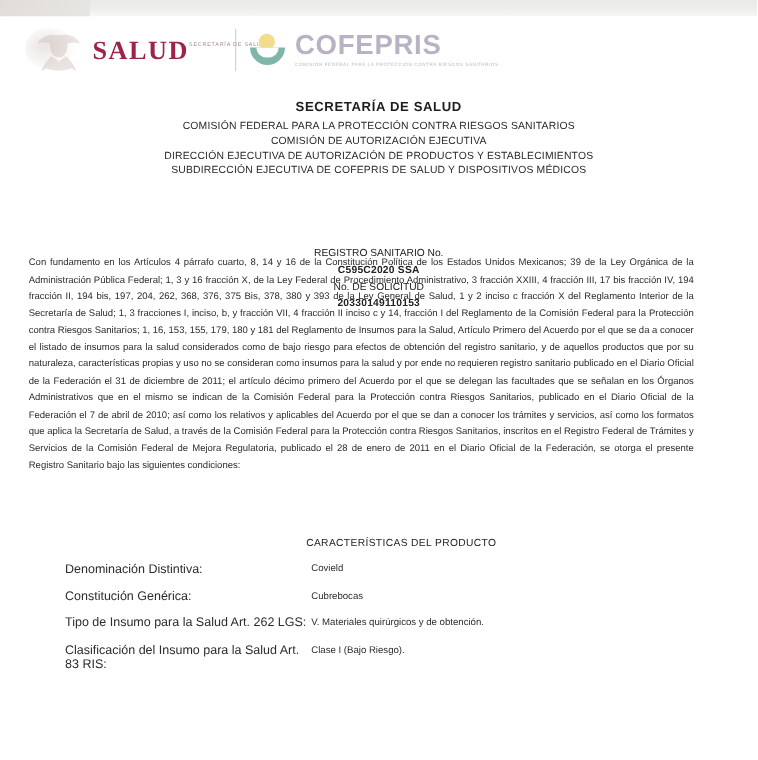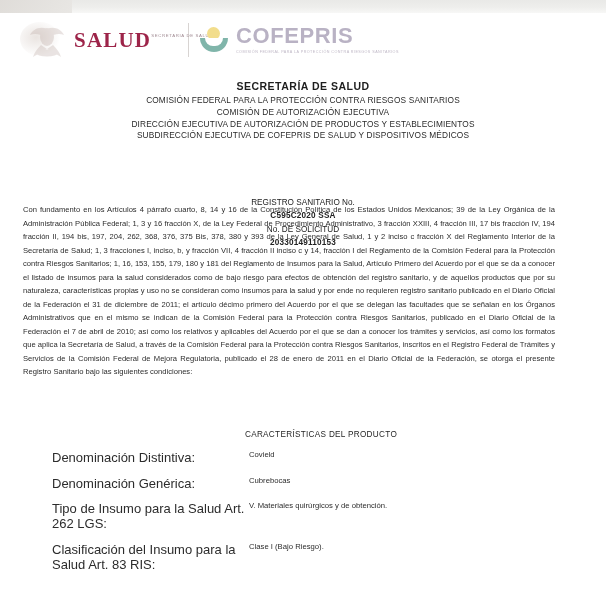--- a/index.html
+++ b/index.html
@@ -164,21 +164,21 @@
   .char-table {
     position: absolute; top: 450px; left: 52px;
     width: 500px;
   }
   .char-row {
     display: flex;
     margin-bottom: 10.5px;
   }
   .char-label {
     width: 197px;
-    font-size: 13px;
+    font-size: 10px;
     color: #2c2c2c;
   }
   .char-value {
     font-size: 7.7px;
     color: #2c2c2c;
   }
   
   .speckle {
     position: absolute; left: 20px; top: 22px;
     width: 40px; height: 34px;
@@ -253,21 +253,21 @@
   <div class="body-text">Con fundamento en los Artículos 4 párrafo cuarto, 8, 14 y 16 de la Constitución Política de los Estados Unidos Mexicanos; 39 de la Ley Orgánica de la Administración Pública Federal; 1, 3 y 16 fracción X, de la Ley Federal de Procedimiento Administrativo, 3 fracción XXIII, 4 fracción III, 17 bis fracción IV, 194 fracción II, 194 bis, 197, 204, 262, 368, 376, 375 Bis, 378, 380 y 393 de la Ley General de Salud, 1 y 2 inciso c fracción X del Reglamento Interior de la Secretaría de Salud; 1, 3 fracciones I, inciso, b, y fracción VII, 4 fracción II inciso c y 14, fracción I del Reglamento de la Comisión Federal para la Protección contra Riesgos Sanitarios; 1, 16, 153, 155, 179, 180 y 181 del Reglamento de Insumos para la Salud, Artículo Primero del Acuerdo por el que se da a conocer el listado de insumos para la salud considerados como de bajo riesgo para efectos de obtención del registro sanitario, y de aquellos productos que por su naturaleza, características propias y uso no se consideran como insumos para la salud y por ende no requieren registro sanitario publicado en el Diario Oficial de la Federación el 31 de diciembre de 2011; el artículo décimo primero del Acuerdo por el que se delegan las facultades que se señalan en los Órganos Administrativos que en el mismo se indican de la Comisión Federal para la Protección contra Riesgos Sanitarios, publicado en el Diario Oficial de la Federación el 7 de abril de 2010; así como los relativos y aplicables del Acuerdo por el que se dan a conocer los trámites y servicios, así como los formatos que aplica la Secretaría de Salud, a través de la Comisión Federal para la Protección contra Riesgos Sanitarios, inscritos en el Registro Federal de Trámites y Servicios de la Comisión Federal de Mejora Regulatoria, publicado el 28 de enero de 2011 en el Diario Oficial de la Federación, se otorga el presente Registro Sanitario bajo las siguientes condiciones:</div>
 
   <div class="char-title">CARACTERÍSTICAS DEL PRODUCTO</div>
 
   <div class="char-table">
     <div class="char-row">
       <div class="char-label">Denominación Distintiva:</div>
       <div class="char-value">Covield</div>
     </div>
     <div class="char-row">
-      <div class="char-label">Denominación Genérica:</div>
+      <div class="char-label">Constitución Genérica:</div>
       <div class="char-value">Cubrebocas</div>
     </div>
     <div class="char-row">
       <div class="char-label">Tipo de Insumo para la Salud Art. 262 LGS:</div>
       <div class="char-value">V. Materiales quirúrgicos y de obtención.</div>
     </div>
     <div class="char-row">
       <div class="char-label">Clasificación del Insumo para la Salud Art. 83 RIS:</div>
       <div class="char-value">Clase I (Bajo Riesgo).</div>
     </div>

